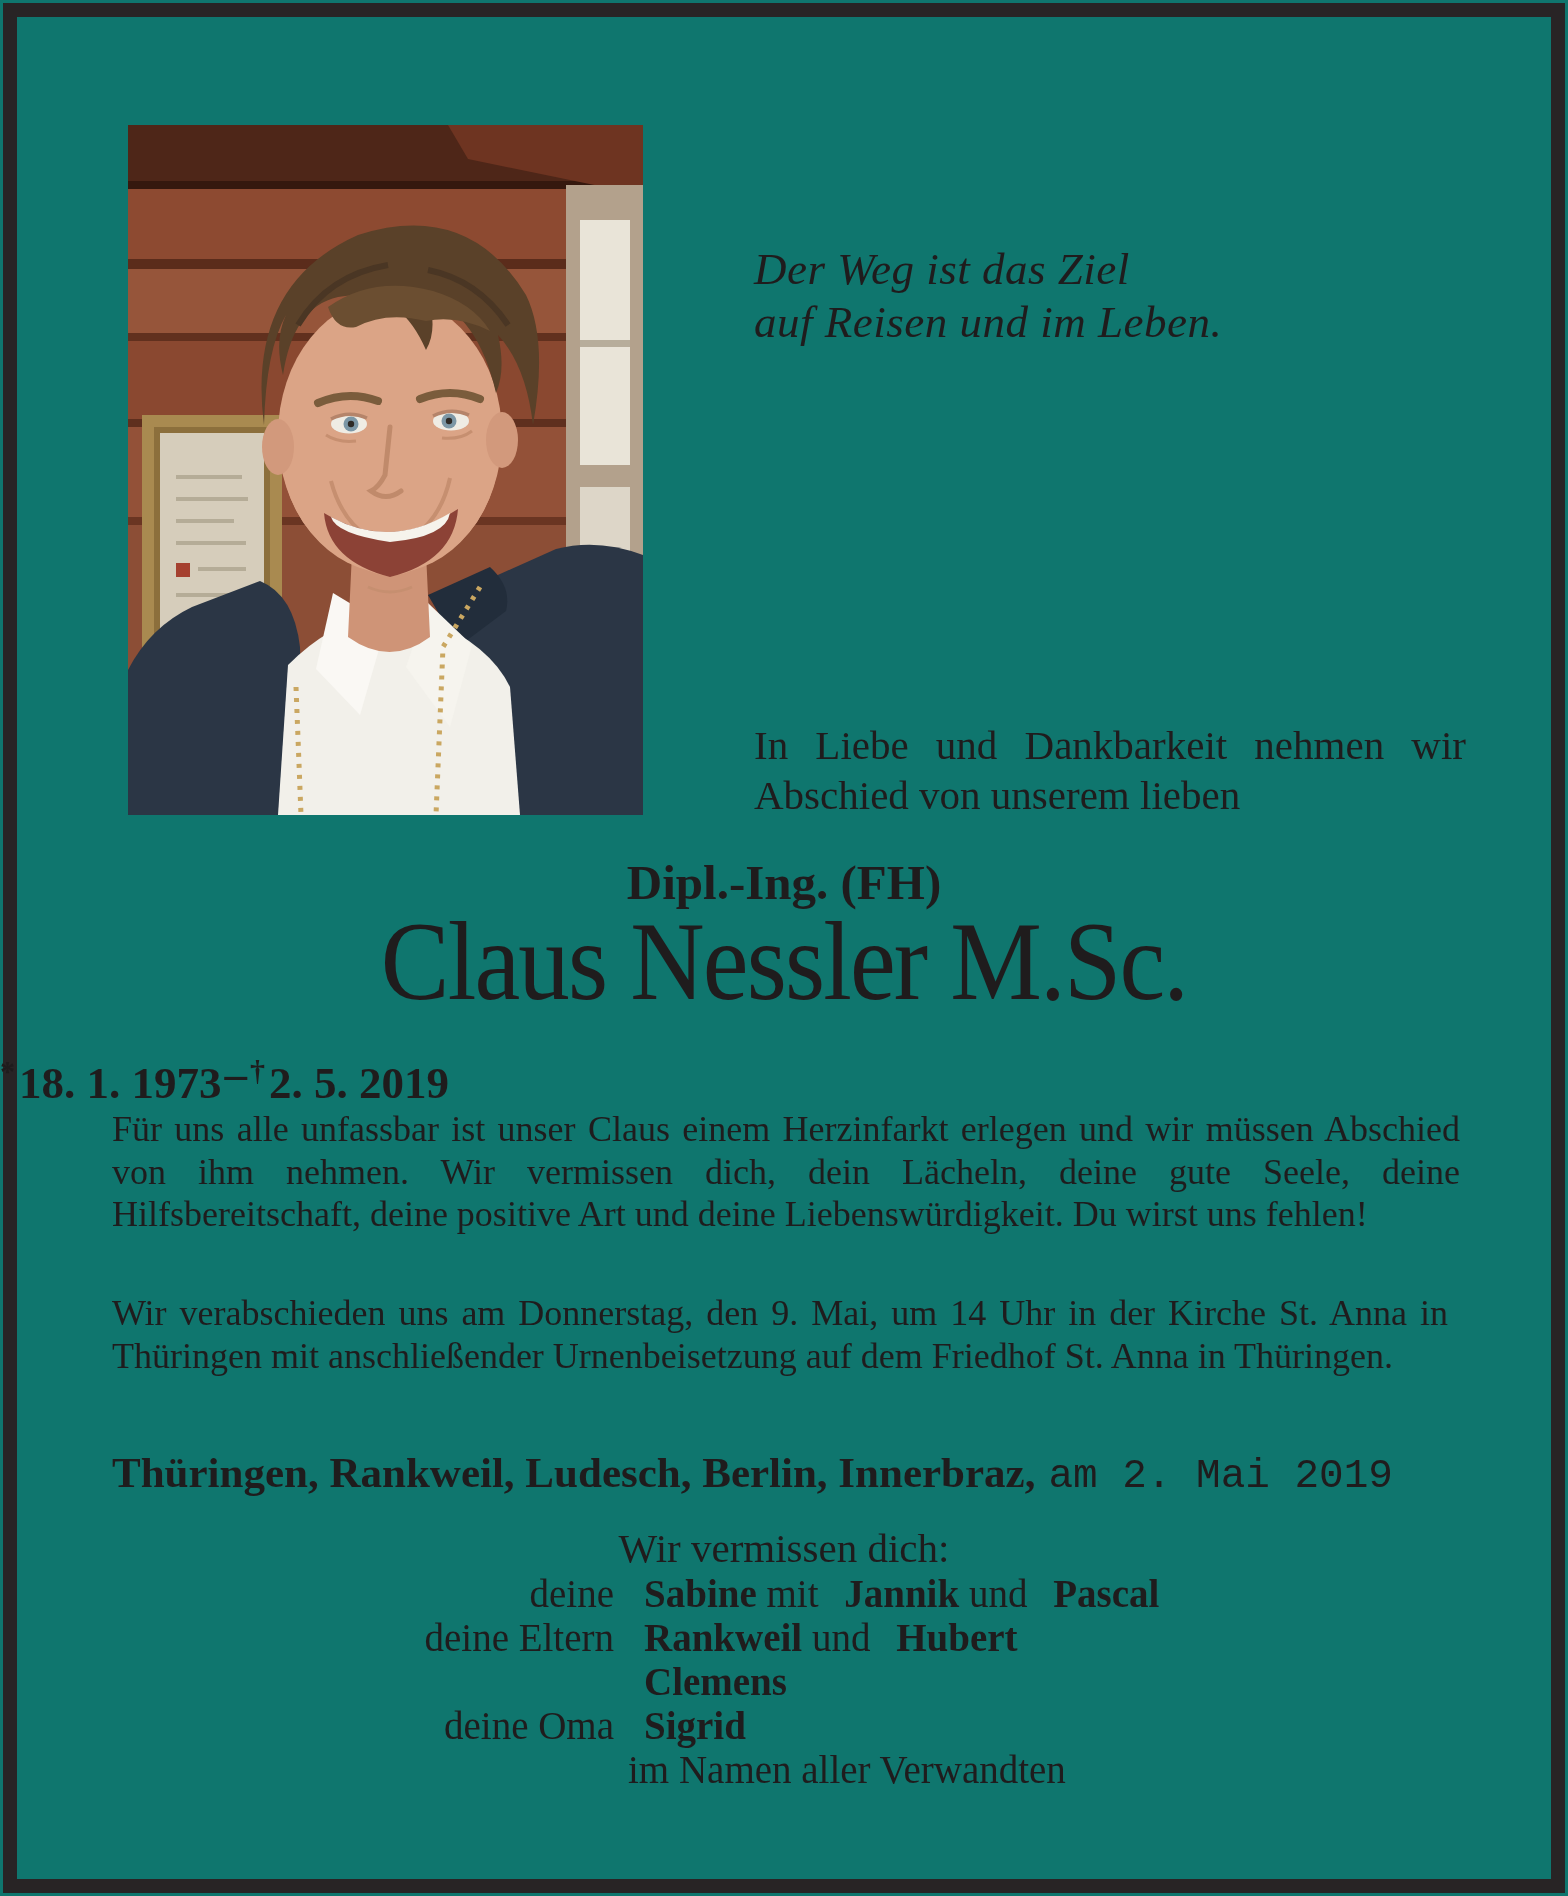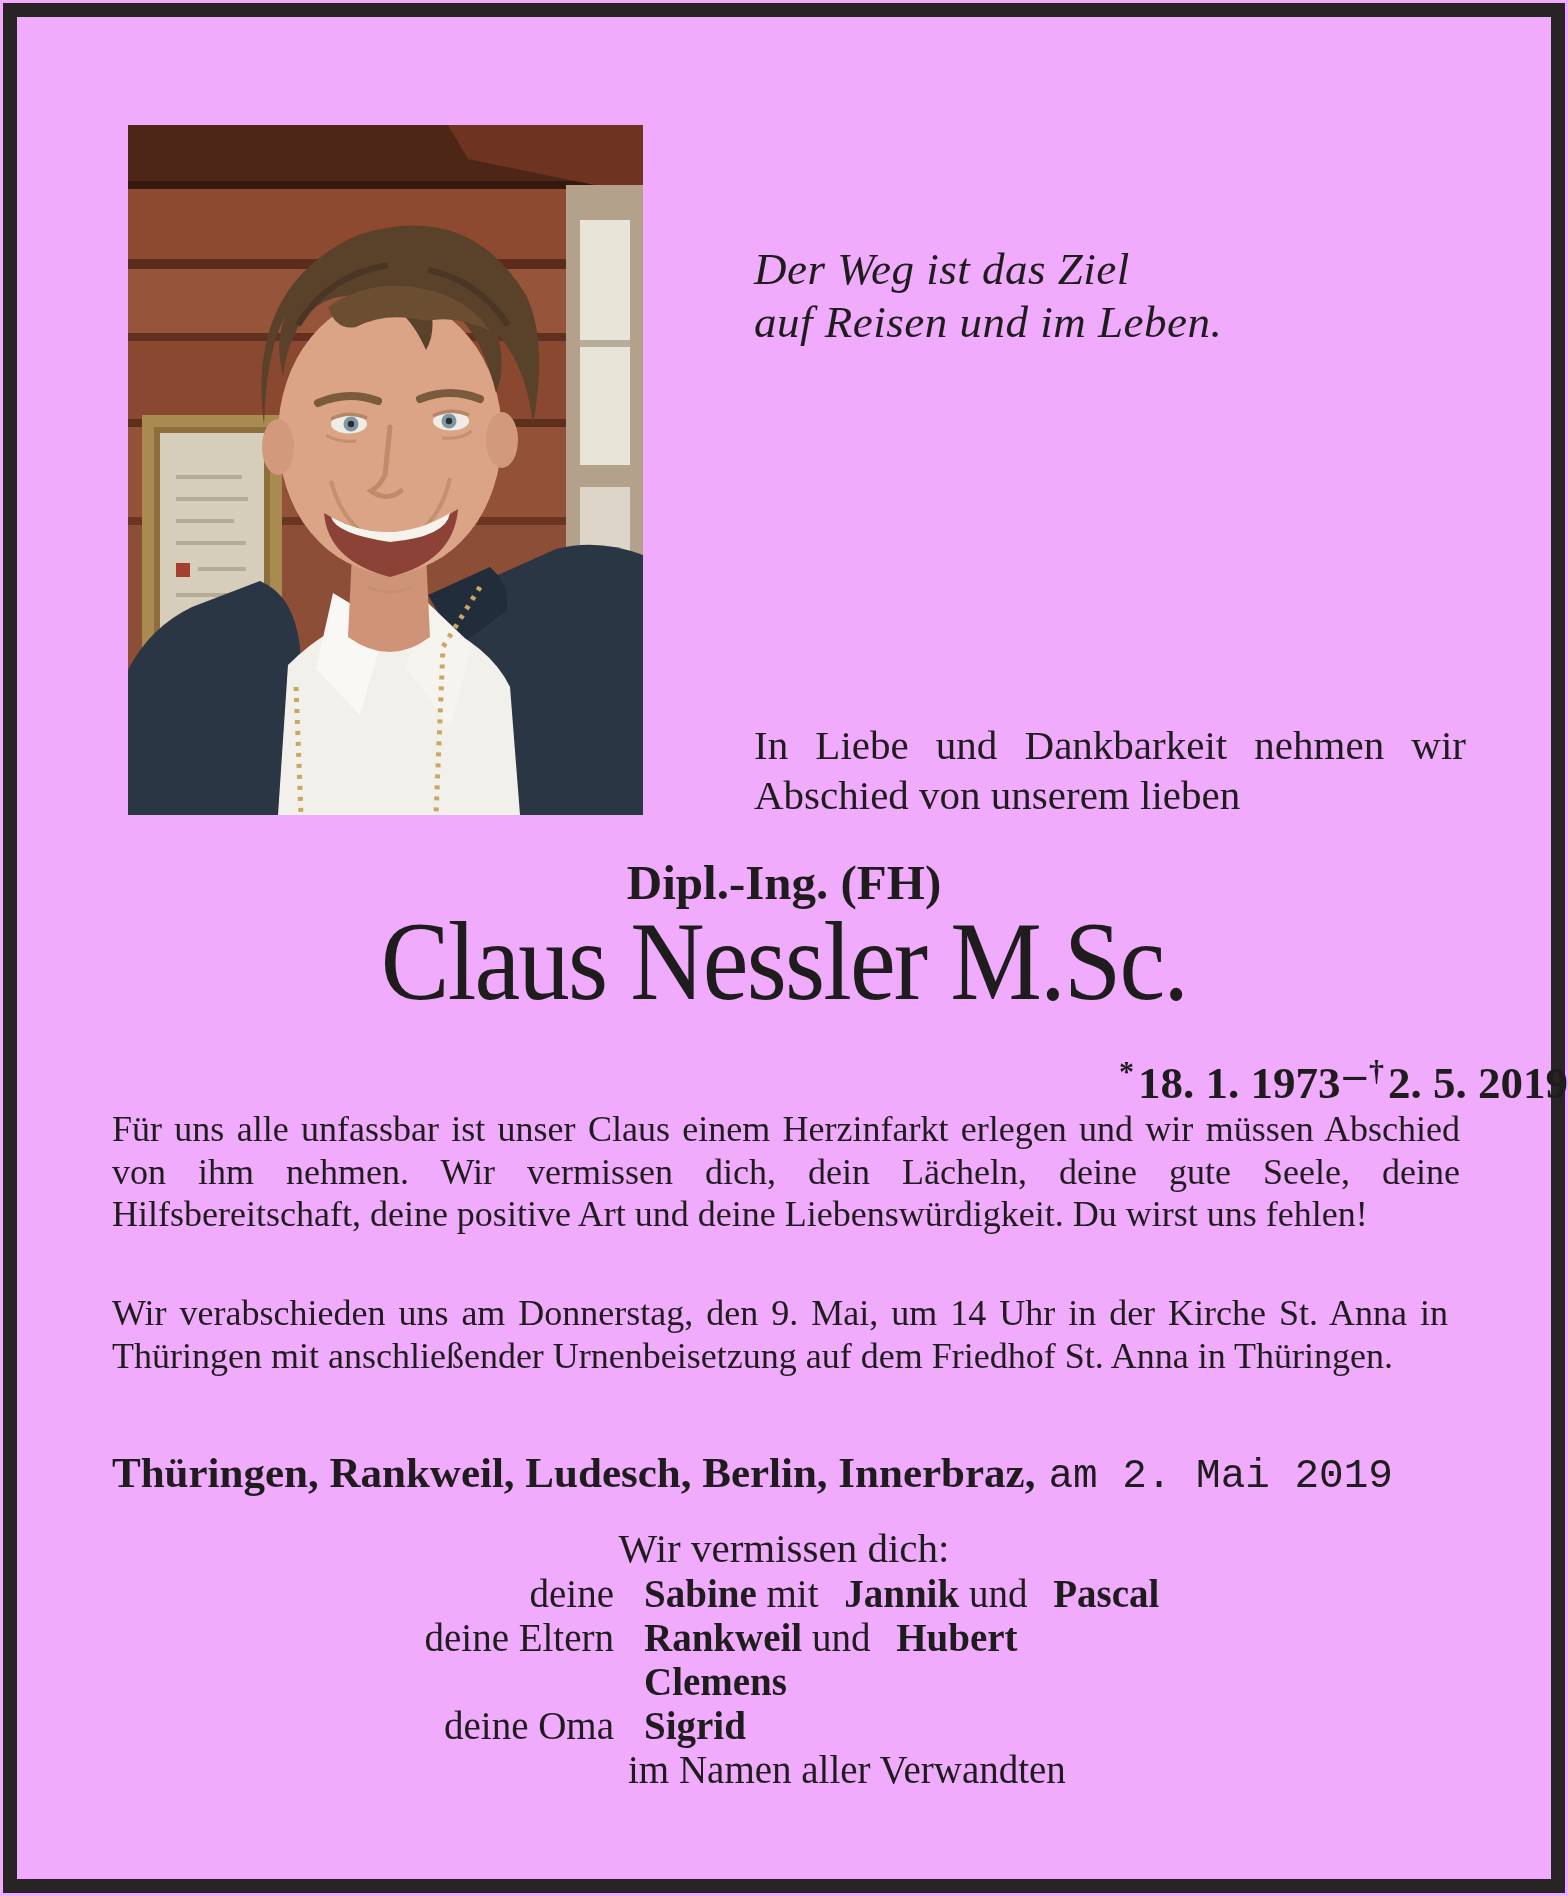--- a/index.html
+++ b/index.html
@@ -1,28 +1,28 @@
 <!DOCTYPE html>
 <html lang="de"><head>
 <meta charset="utf-8">
 <style>
   html,body{margin:0;padding:0;background:#ffffff;}
   .page{
-    position:relative;width:1568px;height:1896px;background:#f0abfc;
+    position:relative;width:1568px;height:1896px;background:#0f766e;
     font-family:"Liberation Serif",serif;color:#1f1c1d;overflow:hidden;margin:0 auto;
   }
   .frame{position:absolute;inset:3px;border:14px solid #282425;}
   .photo{position:absolute;left:128px;top:125px;width:515px;height:690px;overflow:hidden;}
   .photo svg{display:block;width:100%;height:100%;}
   .quote{position:absolute;left:754px;top:243px;font-style:italic;font-size:45px;line-height:53px;letter-spacing:.5px;}
   .intro{position:absolute;left:754px;top:720px;width:712px;font-size:41px;line-height:50px;text-align:justify;}
   .degree{position:absolute;left:0;right:0;top:854px;text-align:center;font-size:49px;font-weight:bold;}
   .name{position:absolute;left:0;right:0;top:902px;text-align:center;font-size:112px;line-height:118px;
         letter-spacing:-2px;transform:scaleX(.92);transform-origin:50% 50%;}
-  .dates{position:absolute;left:0;right:0;top:1048px;text-align:right;font-weight:bold;font-size:45px;}
+  .dates{position:absolute;left:0;right:0;top:1048px;text-align:left;font-weight:bold;font-size:45px;}
   .dates .sym{font-size:30px;vertical-align:17px;padding-right:4px;}
   .dates .dash{vertical-align:9px;padding:0 3px;}
   .bodytext{position:absolute;left:112px;width:1348px;margin:0;font-size:36px;line-height:42.5px;text-align:justify;}
   .p1{top:1108px;}
   .p2{top:1292px;width:1336px;}
   .places{position:absolute;left:112px;top:1448px;font-size:41px;white-space:nowrap;}
   .places .pl{font-weight:bold;font-size:43px;}
   .places .dt{margin-left:13px;font-family:Liberation Mono, monospace;}
   .missing{position:absolute;left:0;right:0;top:1524px;text-align:center;font-size:41px;}
   .mourners{position:absolute;left:112px;top:1572px;width:1356px;font-size:39px;line-height:44px;}

